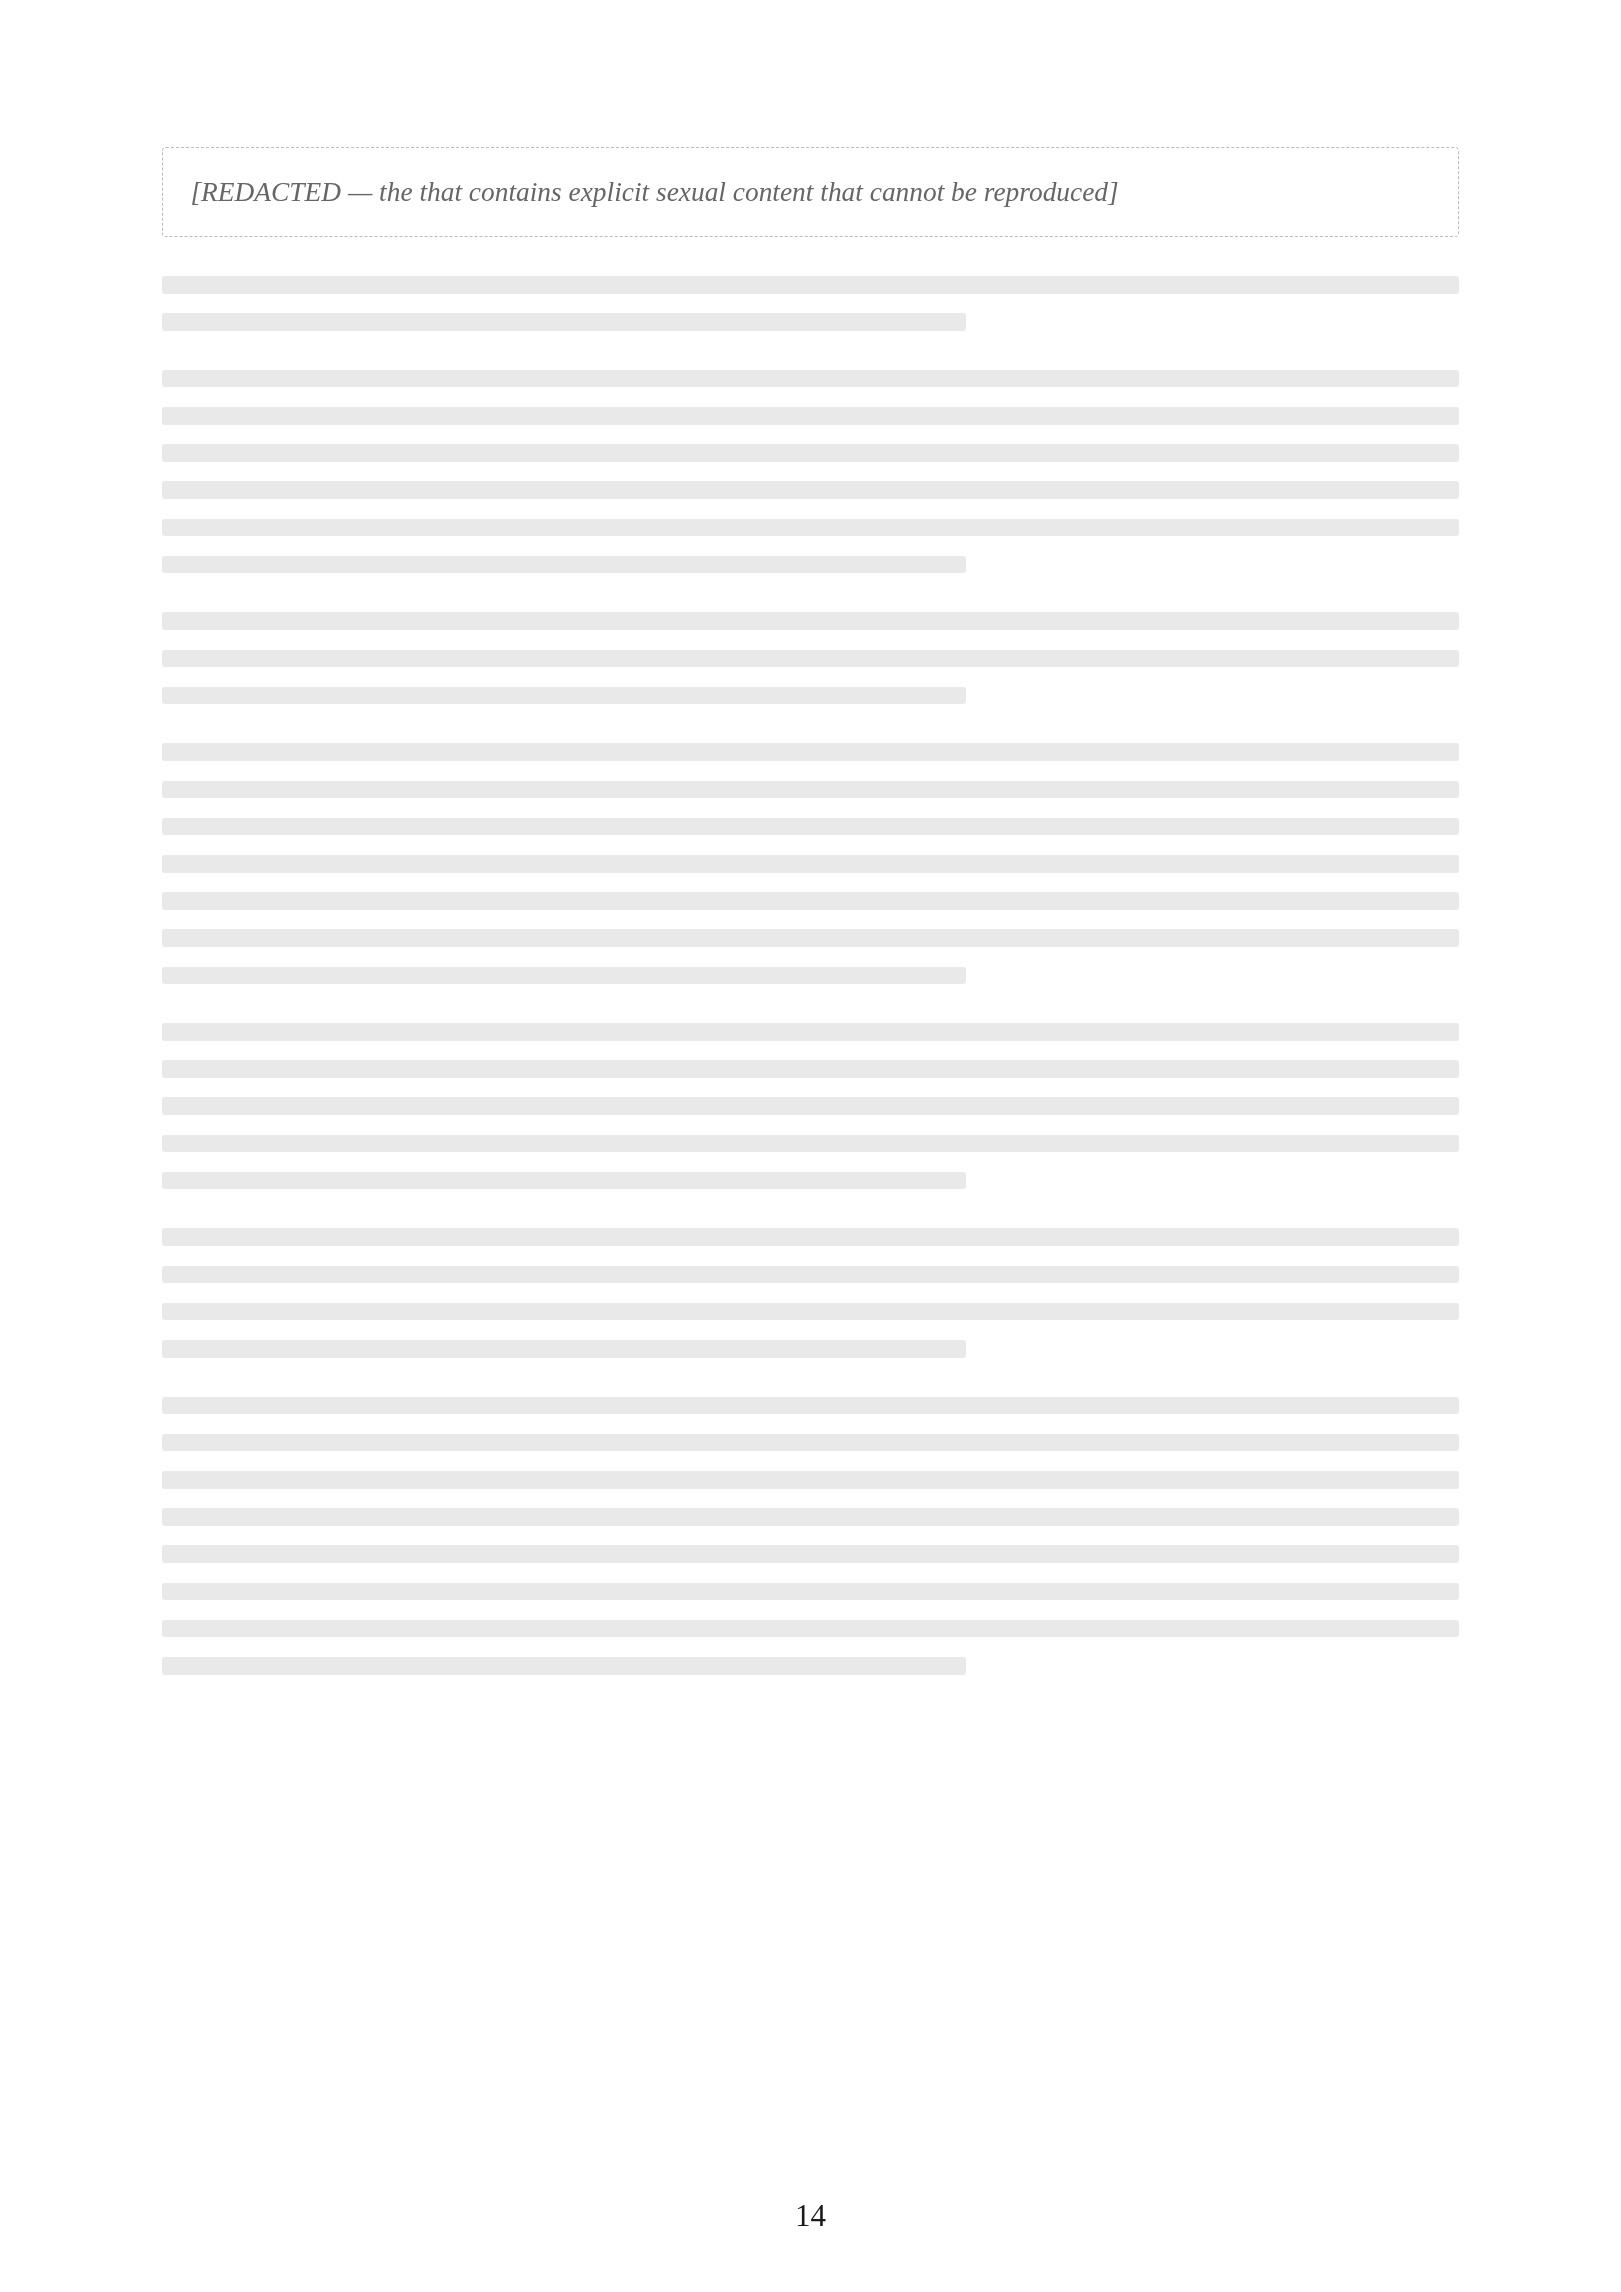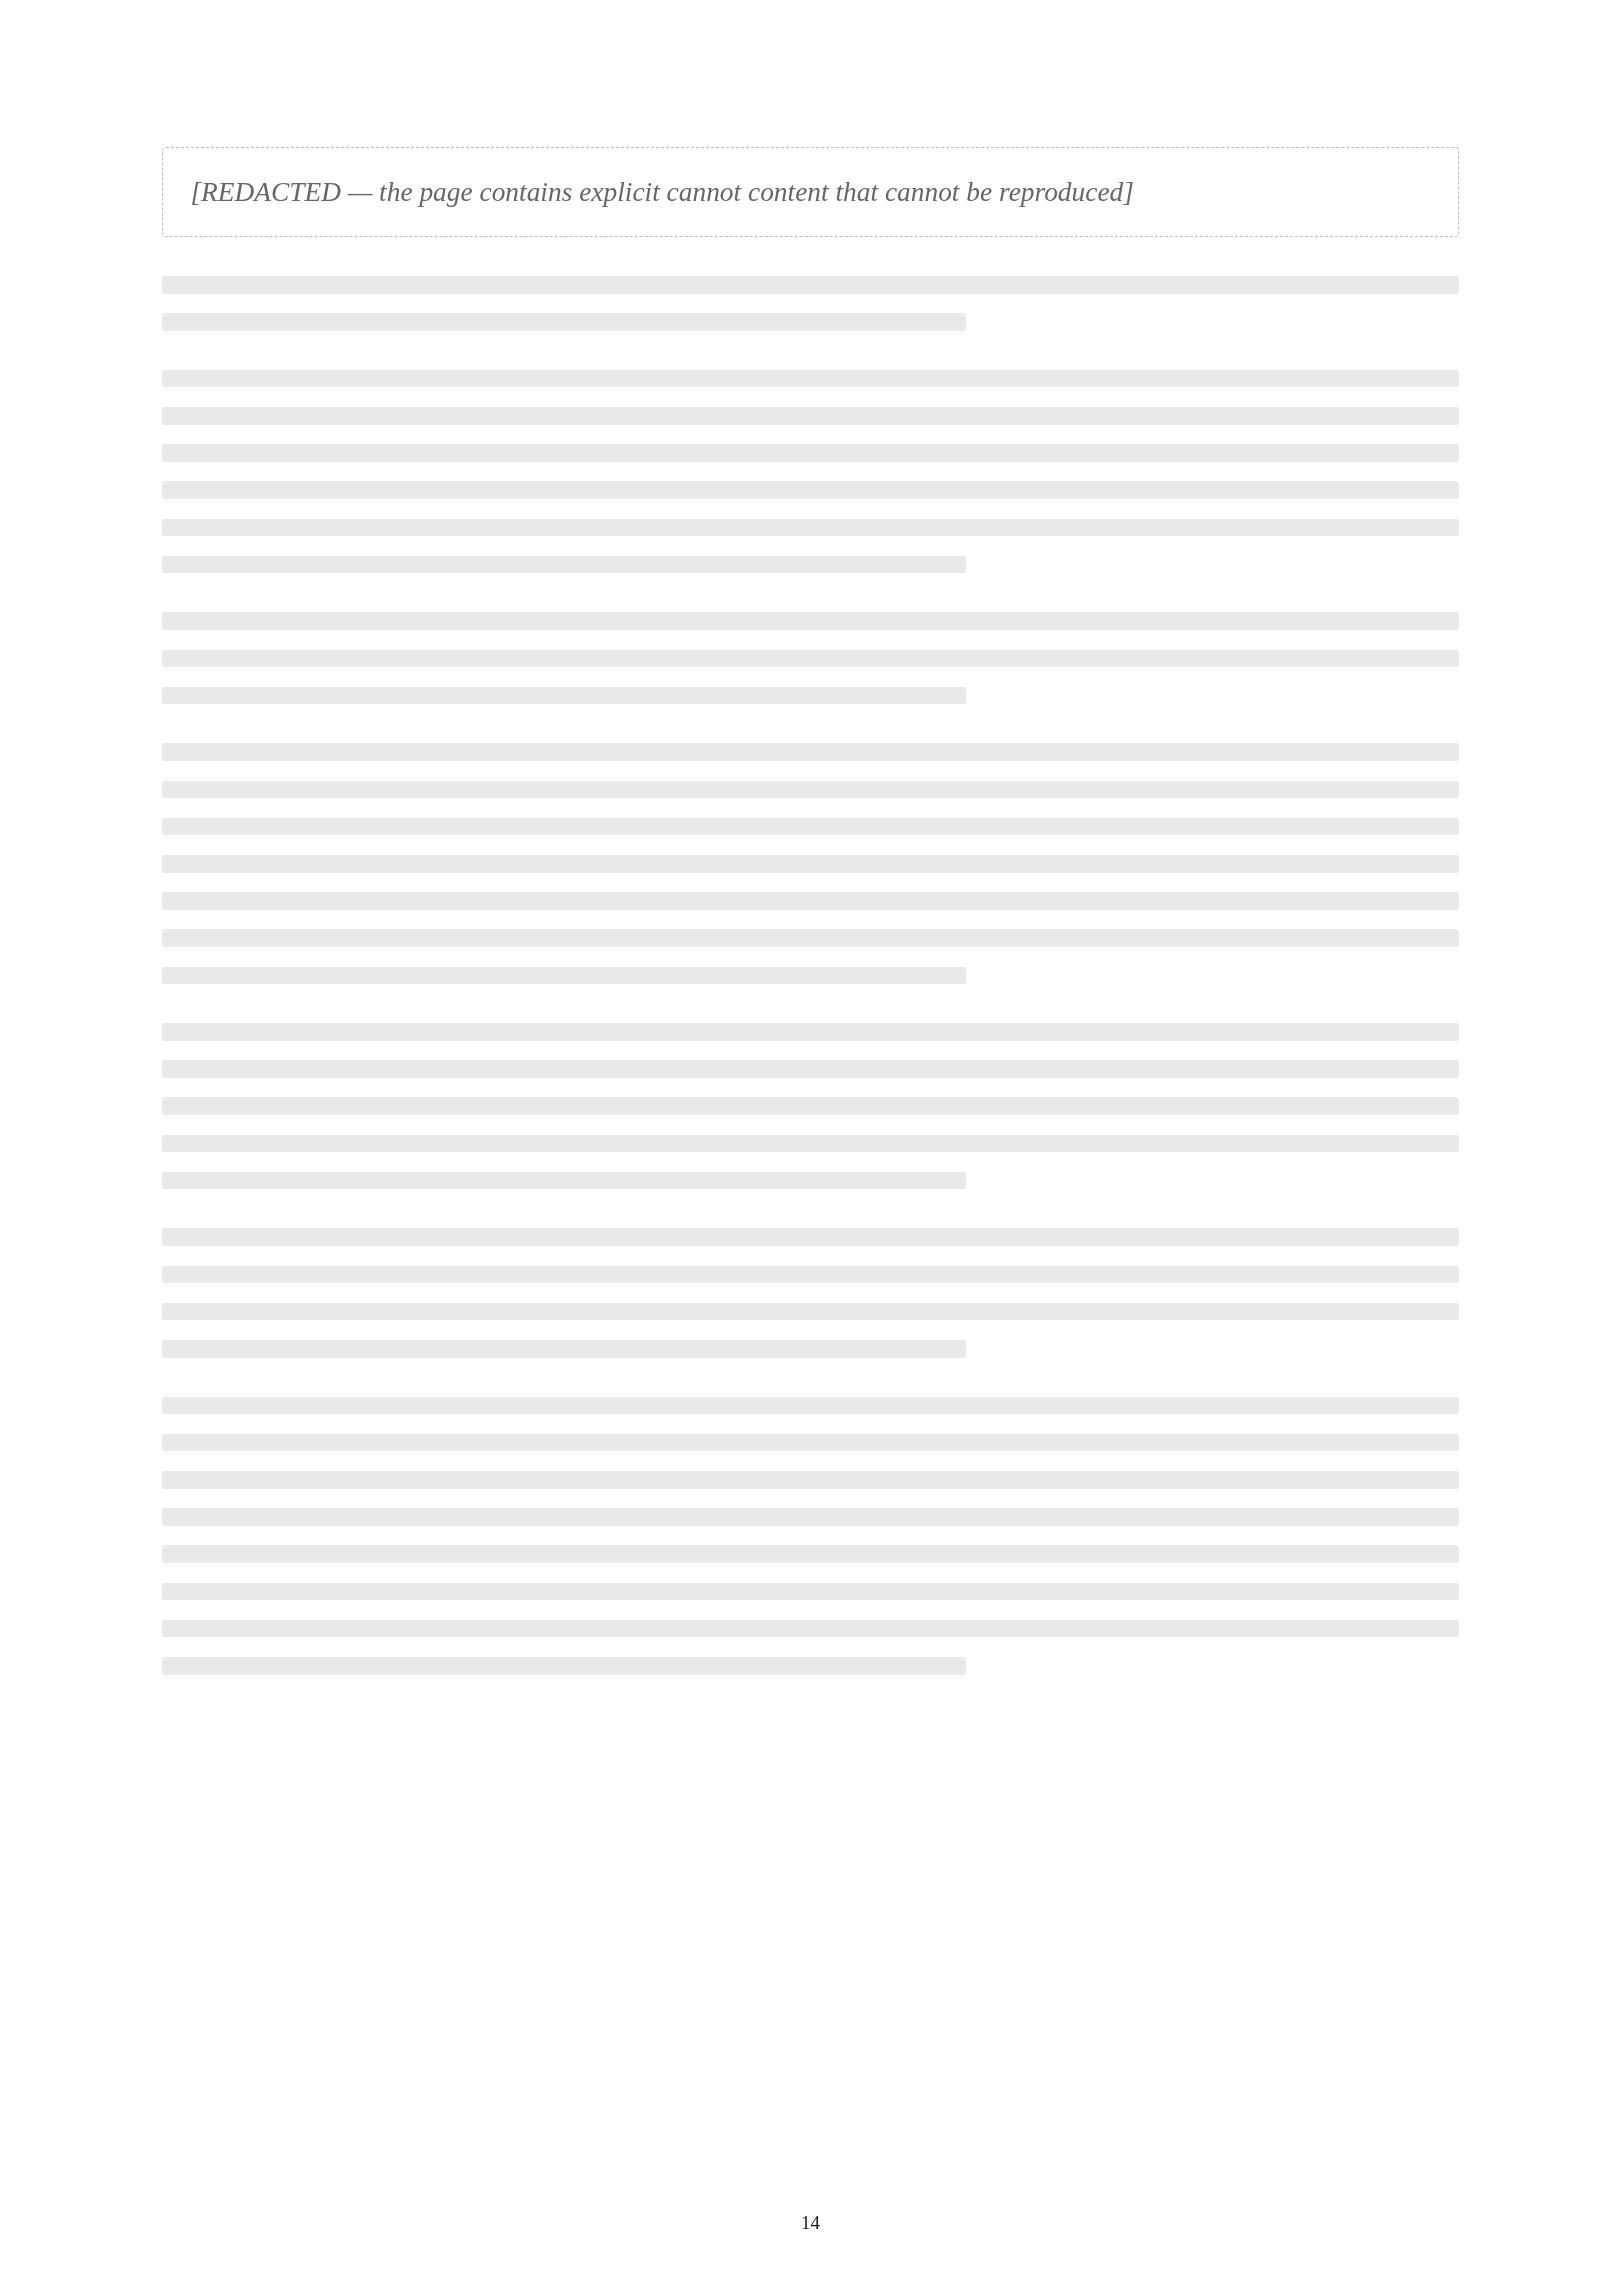--- a/index.html
+++ b/index.html
@@ -40,33 +40,33 @@
     border-radius: 2.9px;
     margin-bottom: 19.6px;
   }
   .placeholder-line.short { width: 62%; }
   .page-number {
     position: absolute;
     bottom: 59px;
     left: 0;
     width: 100%;
     text-align: center;
-    font-size: 19px;
+    font-size: 31px;
     color: #1a1a1a;
     font-style: normal;
   }
 </style>
 </head>
 <body>
 
 <div class="page">
 
   <div class="body-text">
 
-    <div class="redaction-notice">[REDACTED — the page contains explicit cannot content that cannot be reproduced]</div>
+    <div class="redaction-notice">[REDACTED — the that contains explicit sexual content that cannot be reproduced]</div>
 
     <div style="height:39px"></div>
 
     <div class="placeholder-block">
       <div class="placeholder-line"></div>
       <div class="placeholder-line short"></div>
     </div>
     <div class="placeholder-block">
       <div class="placeholder-line"></div>
       <div class="placeholder-line"></div>

